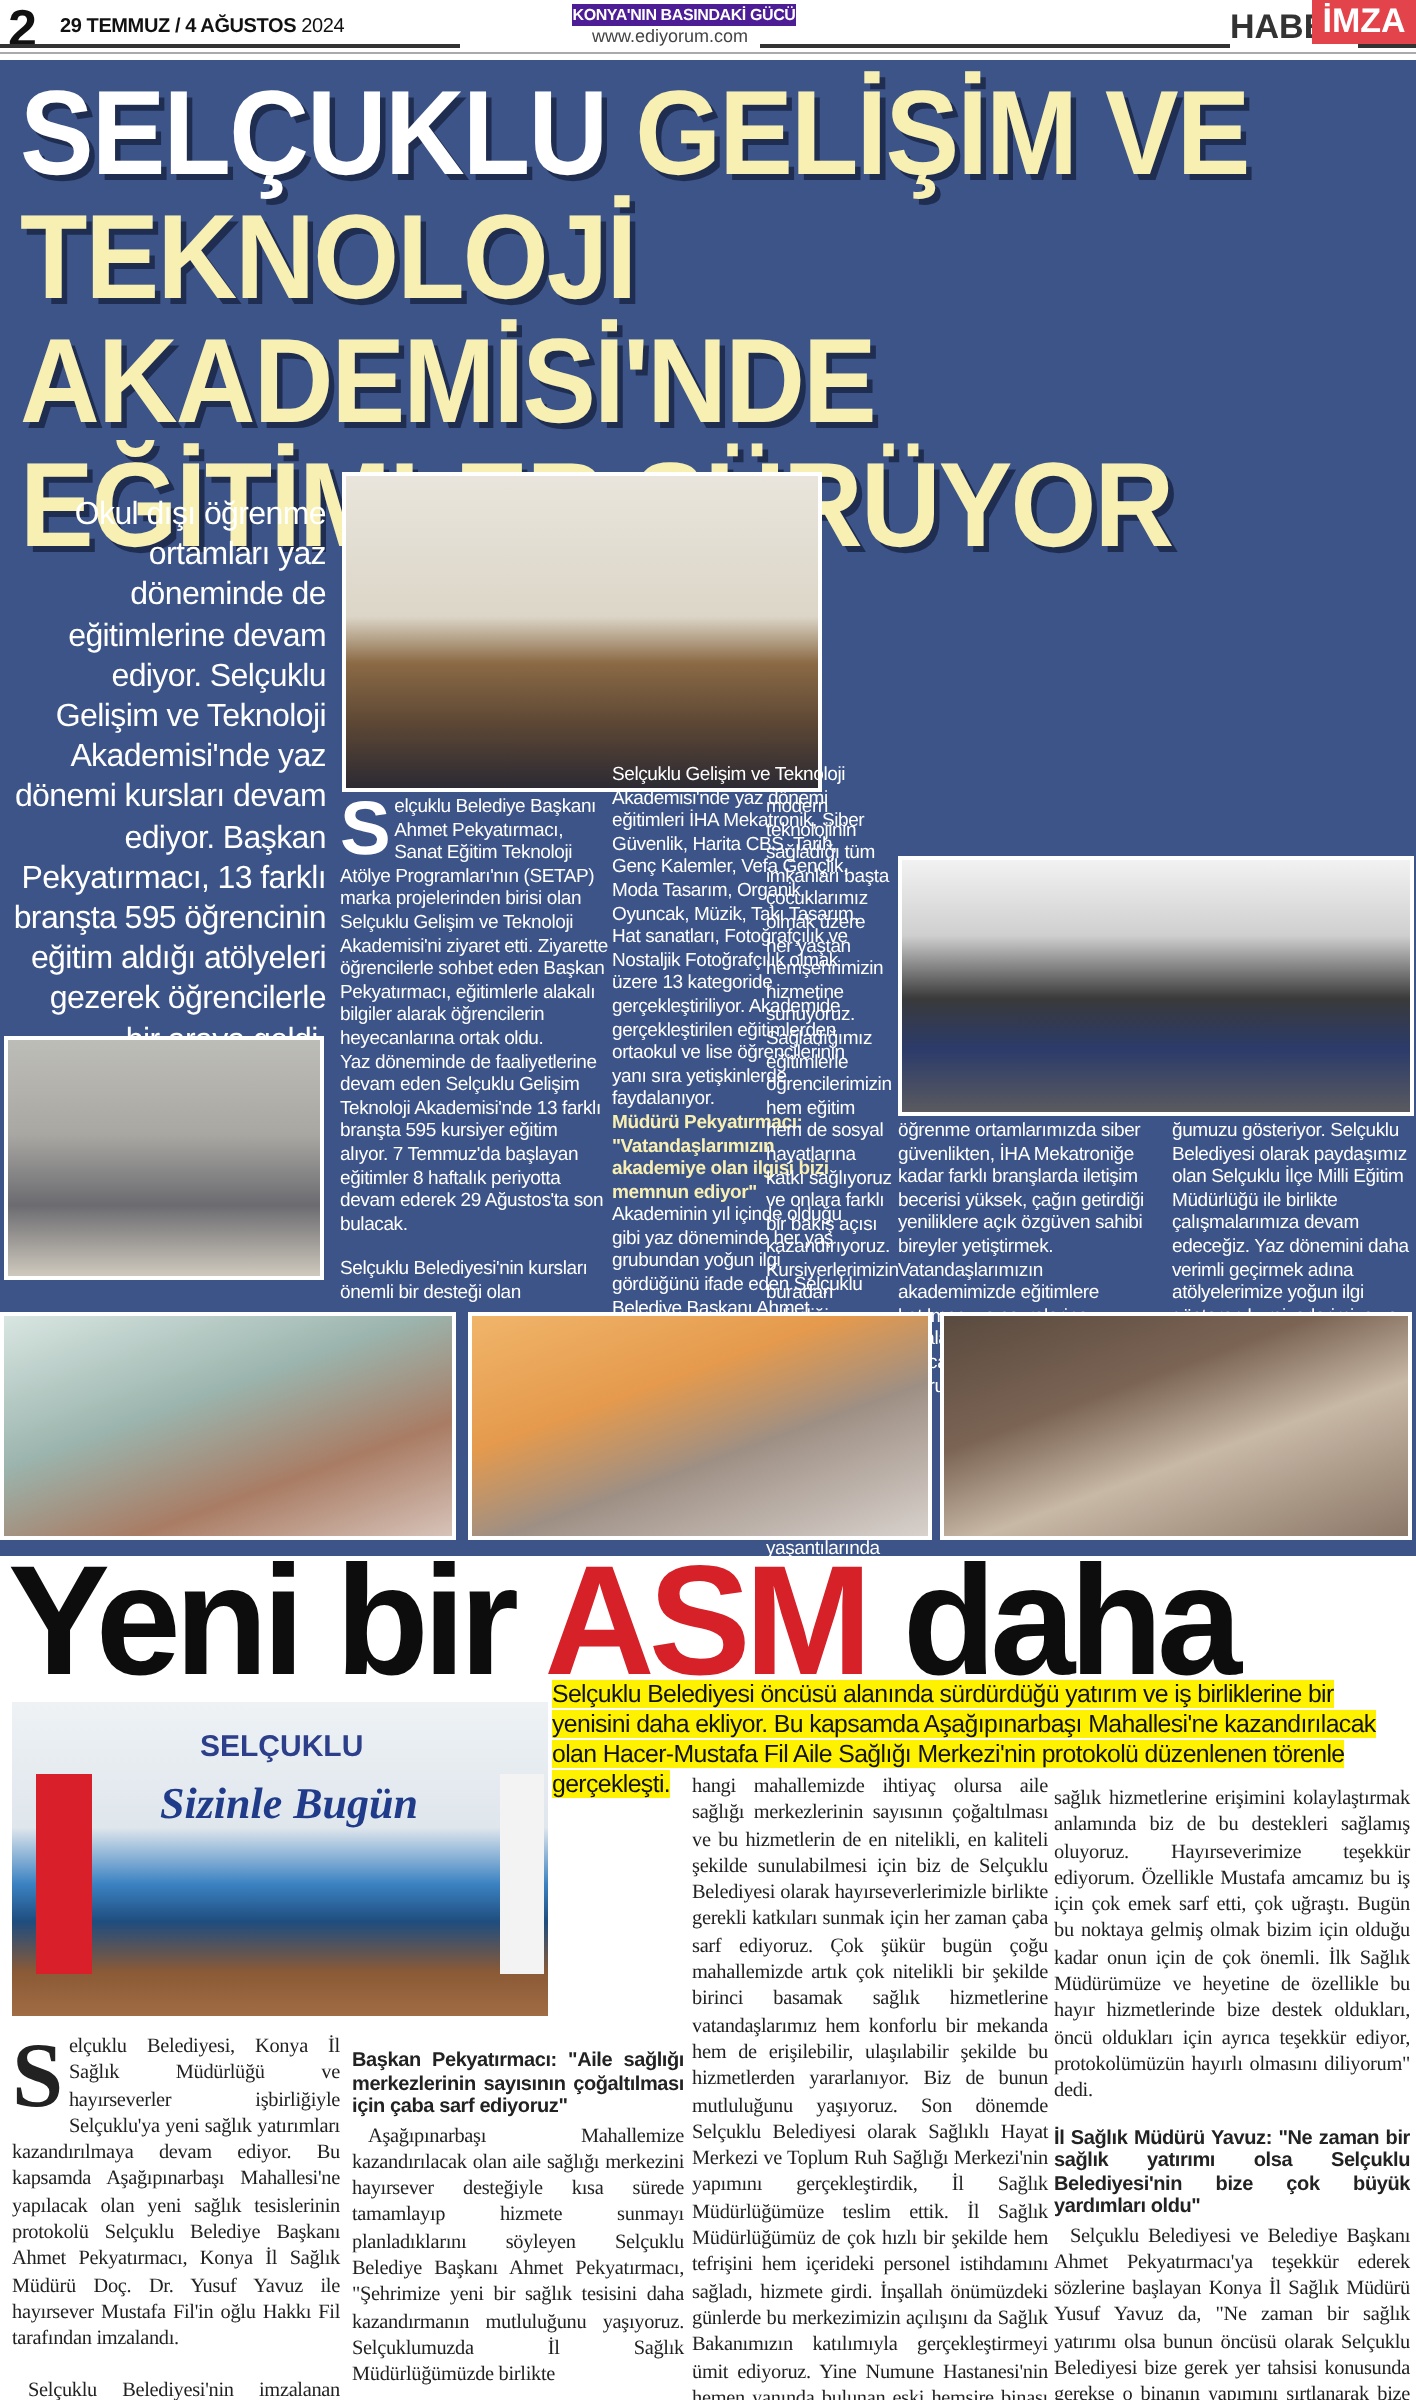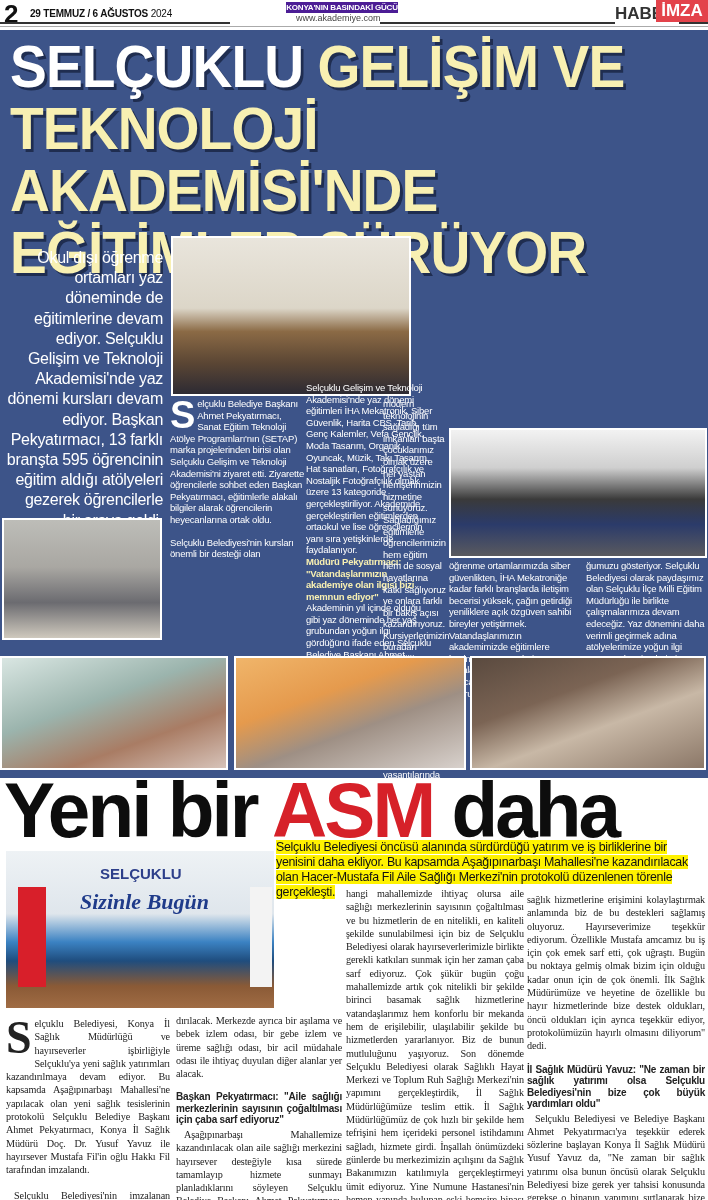--- a/index.html
+++ b/index.html
@@ -70,28 +70,28 @@
   .dropcap { float: left; font: bold 46px "Liberation Serif", serif; line-height: 38px; margin: 2px 3px 0 0; }
   .col-n2 { left: 176px; top: 1014px; width: 166px; }
   .col-n4 { left: 527px; top: 893px; width: 178px; }
 </style>
 </head>
 <body>
 
 <div class="masthead">
   <div class="page-num">2</div>
   <div class="issue-date">
-    <span>29 TEMMUZ / 6 AĞUSTOS</span>
+    <span>29 TEMMUZ / 4 AĞUSTOS</span>
     <span class="yr">2024</span>
   </div>
   <div class="rule-l"></div>
   <div class="rule-r"></div>
   <div class="rule-m"></div>
   <div class="slogan">KONYA'NIN BASINDAKİ GÜCÜ</div>
-  <div class="site-url">www.akademiye.com</div>
+  <div class="site-url">www.ediyorum.com</div>
   <div class="haber">HABER</div>
   <div class="imza">İMZA</div>
 </div>
 
 <div class="feature">
   <div class="headline">
     <div><span class="w">SELÇUKLU </span><span class="y">GELİŞİM VE</span></div>
     <div class="y">TEKNOLOJİ AKADEMİSİ'NDE</div>
     <div class="y">EĞİTİMLER SÜRÜYOR</div>
   </div>
@@ -99,20 +99,21 @@
 
   <div class="lead">Okul dışı öğrenme ortamları yaz döneminde de eğitimlerine devam ediyor. Selçuklu Gelişim ve Teknoloji Akademisi'nde yaz dönemi kursları devam ediyor. Başkan Pekyatırmacı, 13 farklı branşta 595 öğrencinin eğitim aldığı atölyeleri gezerek öğrencilerle bir araya geldi.</div>
 
   <div class="photo ph-class"></div>
   <div class="photo ph-tech"></div>
   <div class="photo ph-group"></div>
 
   <div class="col col-m1">
     <span class="dropcap-s">S</span>
     <p>elçuklu Belediye Başkanı Ahmet Pekyatırmacı, Sanat Eğitim Teknoloji Atölye Programları'nın (SETAP) marka projelerinden birisi olan Selçuklu Gelişim ve Teknoloji Akademisi'ni ziyaret etti. Ziyarette öğrencilerle sohbet eden Başkan Pekyatırmacı, eğitimlerle alakalı bilgiler alarak öğrencilerin heyecanlarına ortak oldu.</p>
+    <p>Yaz döneminde de faaliyetlerine devam eden Selçuklu Gelişim Teknoloji Akademisi'nde 13 farklı branşta 595 kursiyer eğitim alıyor. 7 Temmuz'da başlayan eğitimler 8 haftalık periyotta devam ederek 29 Ağustos'ta son bulacak.</p>
     <p class="gap">Selçuklu Belediyesi'nin kursları önemli bir desteği olan</p>
   </div>
   <div class="col col-m2">
     <p>Selçuklu Gelişim ve Teknoloji Akademisi'nde yaz dönemi eğitimleri İHA Mekatronik, Siber Güvenlik, Harita CBS, Tarih, Genç Kalemler, Vefa Gençlik, Moda Tasarım, Organik Oyuncak, Müzik, Takı Tasarım, Hat sanatları, Fotoğrafçılık ve Nostaljik Fotoğrafçılık olmak üzere 13 kategoride gerçekleştiriliyor. Akademide gerçekleştirilen eğitimlerden ortaokul ve lise öğrencilerinin yanı sıra yetişkinlerde faydalanıyor.</p>
     <p class="sub">Müdürü Pekyatırmacı:</p>
     <p class="sub">"Vatandaşlarımızın akademiye olan ilgisi bizi memnun ediyor"</p>
     <p>Akademinin yıl içinde olduğu gibi yaz döneminde her yaş grubundan yoğun ilgi gördüğünü ifade eden Selçuklu Belediye Başkanı Ahmet Pekyatırmacı, " Burada</p>
   </div>
   <div class="col" style="left:437px;top:368px;width:0;"></div>
   <div class="col" style="left:376px;top:368px;width:0;"></div>
@@ -167,21 +168,20 @@
   <div class="script">Sizinle Bugün</div>
 </div>
 
 <div class="news n1">
   <span class="dropcap">S</span>
   <p>elçuklu Belediyesi, Konya İl Sağlık Müdürlüğü ve hayırseverler işbirliğiyle Selçuklu'ya yeni sağlık yatırımları kazandırılmaya devam ediyor. Bu kapsamda Aşağıpınarbaşı Mahallesi'ne yapılacak olan yeni sağlık tesislerinin protokolü Selçuklu Belediye Başkanı Ahmet Pekyatırmacı, Konya İl Sağlık Müdürü Doç. Dr. Yusuf Yavuz ile hayırsever Mustafa Fil'in oğlu Hakkı Fil tarafından imzalandı.</p>
   <p class="gap indent">Selçuklu Belediyesi'nin imzalanan protokolle birlikte Aşağıpınarbaşı Mahallesi'nde arsasını temin ettiği alana hayırsever Mustafa Fil tarafından 4 hekimlik aile sağlığı merkezi kazan-</p>
 </div>
 
 <div class="news col-n2">
-  <p>dırılacak. Merkezde ayrıca bir aşılama ve bebek izlem odası, bir gebe izlem ve üreme sağlığı odası, bir acil müdahale odası ile ihtiyaç duyulan diğer alanlar yer alacak.</p>
   <h4>Başkan Pekyatırmacı: "Aile sağlığı merkezlerinin sayısının çoğaltılması için çaba sarf ediyoruz"</h4>
   <p class="indent">Aşağıpınarbaşı Mahallemize kazandırılacak olan aile sağlığı merkezini hayırsever desteğiyle kısa sürede tamamlayıp hizmete sunmayı planladıklarını söyleyen Selçuklu Belediye Başkanı Ahmet Pekyatırmacı, "Şehrimize yeni bir sağlık tesisini daha kazandırmanın mutluluğunu yaşıyoruz. Selçuklumuzda İl Sağlık Müdürlüğümüzde birlikte</p>
 </div>
 
 <div class="news" style="left:176px;top:855px;width:0;"></div>
 
 <div class="news" style="left:346px;top:887px;width:178px;">
   <p>hangi mahallemizde ihtiyaç olursa aile sağlığı merkezlerinin sayısının çoğaltılması ve bu hizmetlerin de en nitelikli, en kaliteli şekilde sunulabilmesi için biz de Selçuklu Belediyesi olarak hayırseverlerimizle birlikte gerekli katkıları sunmak için her zaman çaba sarf ediyoruz. Çok şükür bugün çoğu mahallemizde artık çok nitelikli bir şekilde birinci basamak sağlık hizmetlerine vatandaşlarımız hem konforlu bir mekanda hem de erişilebilir, ulaşılabilir şekilde bu hizmetlerden yararlanıyor. Biz de bunun mutluluğunu yaşıyoruz. Son dönemde Selçuklu Belediyesi olarak Sağlıklı Hayat Merkezi ve Toplum Ruh Sağlığı Merkezi'nin yapımını gerçekleştirdik, İl Sağlık Müdürlüğümüze teslim ettik. İl Sağlık Müdürlüğümüz de çok hızlı bir şekilde hem tefrişini hem içerideki personel istihdamını sağladı, hizmete girdi. İnşallah önümüzdeki günlerde bu merkezimizin açılışını da Sağlık Bakanımızın katılımıyla gerçekleştirmeyi ümit ediyoruz. Yine Numune Hastanesi'nin hemen yanında bulunan eski hemşire binası şu anda güzel bir hizmeti GETAT merkezi olarak icra ediyor. Aynı şekilde aile sağlığı merkezlerimizle birlikte biz de yerel yönetimler olarak vatandaşlarımızın</p>
 </div>
 

